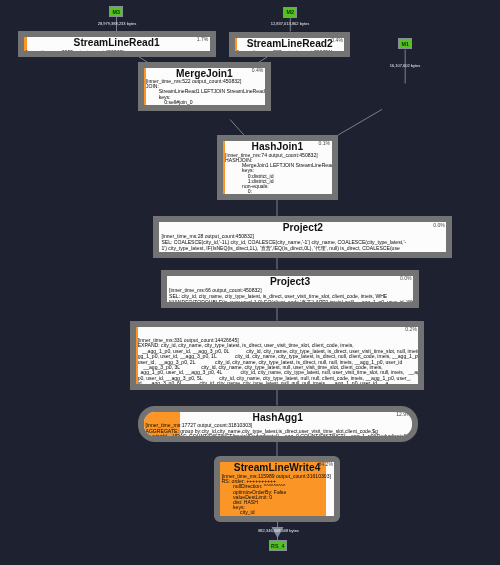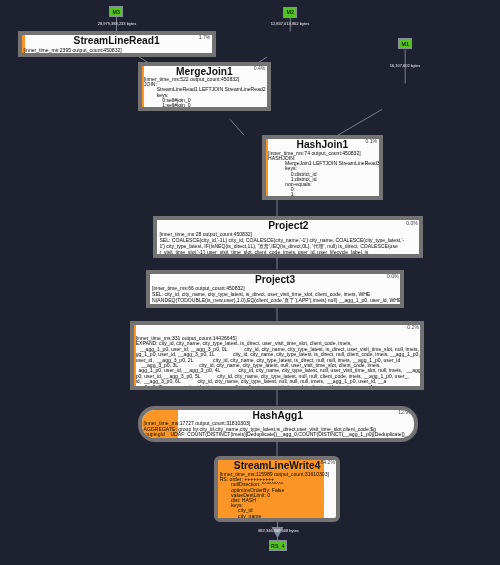--- a/index.html
+++ b/index.html
@@ -2,21 +2,21 @@
 <html><head>
 <meta charset="utf-8">
 <style>
   html,body{margin:0;padding:0;}
   body{width:500px;height:565px;background:#1e2130;overflow:hidden;
        font-family:"Liberation Sans",sans-serif;position:relative;}
   #canvas{filter:opacity(1);}
   #canvas{position:absolute;left:0;top:0;width:500px;height:565px;}
 
   #edges{position:absolute;left:0;top:0;width:500px;height:565px;pointer-events:none;}
-  .node{position:absolute;background:#fcfcfc;border:4px solid #737373;box-sizing:border-box;
+  .node{position:absolute;background:#fcfcfc;border:6px solid #737373;box-sizing:border-box;
         overflow:hidden;}
   .node .bar{position:absolute;left:0;top:0;bottom:0;background:#f8941d;}
   .node .title{position:relative;text-align:center;font-weight:bold;color:#111;
         font-size:10.2px;line-height:11px;}
   .node .pct{position:absolute;right:1.5px;top:0.2px;font-size:5.1px;line-height:5.6px;color:#45484e;}
   .node .body{position:absolute;left:0;top:12.0px;right:0;color:#0a0a0a;font-size:5.1px;
         line-height:5.6px;white-space:pre;padding-left:2px;}
   .stage{position:absolute;background:#5ed028;border:1px solid #868e9d;color:#0c3205;
         text-align:center;font-weight:bold;font-size:5.4px;box-sizing:border-box;
         display:flex;align-items:center;justify-content:center;}
@@ -50,39 +50,45 @@
     <div class="elabel" style="left: 117px; top: 21.5px;">28,979,388,233 bytes</div>
     <div class="elabel" style="left: 290px; top: 21.5px;">12,837,013,862 bytes</div>
     <div class="elabel" style="left: 405px; top: 63.8px;">16,107,602 bytes</div>
     <div class="elabel" style="left: 278.5px; top: 528.8px;">882,346,368,608 bytes</div>
     <div class="node" style="left: 17.5px; top: 31.3px; width: 198.3px; height: 25.6px;">
       <div class="bar" style="width: 3.3711px; background: rgb(250, 149, 38);"></div>
       <div class="title">StreamLineRead1</div>
       <div class="pct">1.7%</div>
       <div class="body" style="line-height: 6.1px; top: 12px;"><div>[inner_time_ms:2395 output_count:450832]</div><div>SEL: district_id,user_id,user_visit_time_slot,client_code,imeis,is_new,user,sell#join_0</div></div>
     </div>
+    <div class="node" style="left: 228.9px; top: 31.5px; width: 121.6px; height: 25.6px;">
+      <div class="bar" style="width: 2.1px; background: rgb(250, 149, 38);"></div>
+      <div class="title">StreamLineRead2</div>
+      <div class="pct">0.4%</div>
+      <div class="body" style="line-height: 6.3px; top: 11px;"><div>[inner_time_ms:588 output_count:893351]</div><div>SEL: user_id,user_lifecycle_label,sell#join_0</div></div>
+    </div>
     <div class="node" style="left: 137.9px; top: 62px; width: 133px; height: 49.3px;">
       <div class="bar" style="width: 2.1px; background: rgb(250, 149, 38);"></div>
       <div class="title">MergeJoin1</div>
       <div class="pct">0.4%</div>
       <div class="body" style="line-height: 5.3px; top: 10.9px;"><div>[inner_time_ms:522 output_count:450832]</div><div>JOIN:</div><div>         StreamLineRead1 LEFTJOIN StreamLineRead2</div><div>         keys:</div><div>             0:sell#join_0</div><div>             1:sell#join_0</div><div>         probeCandidate: StreamLineRead2</div></div>
     </div>
-    <div class="node" style="left: 217.1px; top: 135.1px; width: 120.5px; height: 65.2px; margin-left: 45px;">
+    <div class="node" style="left: 217.1px; top: 135.1px; width: 120.5px; height: 65.2px;">
       <div class="bar" style="width: 2.1px; background: rgb(250, 149, 38);"></div>
       <div class="title">HashJoin1</div>
       <div class="pct">0.1%</div>
       <div class="body" style="line-height: 5.12px; top: 12px;"><div>[inner_time_ms:74 output_count:450832]</div><div>HASHJOIN:</div><div>            MergeJoin1 LEFTJOIN StreamLineRead3</div><div>            keys:</div><div>                0:district_id</div><div>                1:district_id</div><div>            non-equals:</div><div>                0:</div><div>                1:</div><div>            bigTable: MergeJoin1</div></div>
     </div>
-    <div class="node" style="left: 153.4px; top: 216.4px; width: 270px; height: 41.2px;">
+    <div class="node" style="left: 153.4px; top: 216.4px; width: 299px; height: 41.2px;">
       <div class="bar" style="width: 0px; background: rgb(250, 149, 38);"></div>
       <div class="title">Project2</div>
       <div class="pct">0.0%</div>
       <div class="body" style="line-height: 6.15px; top: 10.4px;"><div>[inner_time_ms:28 output_count:450832]</div><div>SEL: COALESCE(city_id,'-1L) city_id, COALESCE(city_name,'-1') city_name, COALESCE(city_type_latest,'-</div><div>1') city_type_latest, IF(IsNEQ(is_direct,1L), '直营',IEQ(is_direct,0L), '代理', null) is_direct, COALESCE(use</div><div>r_visit_time_slot,'-1') user_visit_time_slot, client_code, imeis, user_id, user_lifecycle_label, is</div><div>_new,user</div></div>
     </div>
-    <div class="node" style="left: 146px; top: 269.5px; width: 258.1px; height: 38px;">
+    <div class="node" style="left: 161px; top: 269.5px; width: 258.1px; height: 38px;">
       <div class="bar" style="width: 0px; background: rgb(250, 149, 38);"></div>
       <div class="title">Project3</div>
       <div class="pct">0.0%</div>
       <div class="body" style="line-height: 6.2px; top: 11.2px;"><div>[inner_time_ms:66 output_count:450832]</div><div>SEL: city_id, city_name, city_type_latest, is_direct, user_visit_time_slot, client_code, imeis, WHE</div><div>N(ANDEQ(TODOUBLE(is_new,user),1.0),EQ(client_code,'直了'),APP'),imeis) null) __agg_1_p0, user_id, WHEN(</div><div>IN(user_lifecycle_label,'A1-1', 'A1-2'),user_id,null) __agg_3_p0</div></div>
     </div>
     <div class="node" style="left: 129.7px; top: 320.5px; width: 294.8px; height: 69.1px;">
       <div class="bar" style="width: 2.1px; background: rgb(250, 149, 38);"></div>
       <div class="pct">0.2%</div>
       <div class="body" style="line-height: 5.4px; top: 11.5px;"><div>[inner_time_ms:331 output_count:14426645]</div><div>EXPAND: city_id, city_name, city_type_latest, is_direct, user_visit_time_slot, client_code, imeis,</div><div>   __agg_1_p0, user_id, __agg_3_p0, 0L            city_id, city_name, city_type_latest, is_direct, user_visit_time_slot, null, imeis,   __a</div><div>gg_1_p0, user_id, __agg_3_p0, 1L             city_id, city_name, city_type_latest, is_direct, null, client_code, imeis, __agg_1_p0,</div><div>user_id,  __agg_3_p0, 2L              city_id, city_name, city_type_latest, is_direct, null, null, imeis, __agg_1_p0, user_id</div><div>    __agg_3_p0, 3L               city_id, city_name, city_type_latest, null, user_visit_time_slot, client_code, imeis,</div><div>  agg_1_p0, user_id, __agg_3_p0, 4L             city_id, city_name, city_type_latest, null, user_visit_time_slot, null, imeis,   __agg_1_</div><div>p0, user_id, __agg_3_p0, 5L            city_id, city_name, city_type_latest, null, null, client_code, imeis, __agg_1_p0, user_,</div><div>id,  __agg_3_p0, 6L            city_id, city_name, city_type_latest, null, null, null, imeis,  __agg_1_p0, user_id, __a</div><div>gg_3_p0, 7L                city_id, city_name, null, is_direct, user_visit_time_slot, client_code, imeis, __agg_1_</div></div>
     </div>

